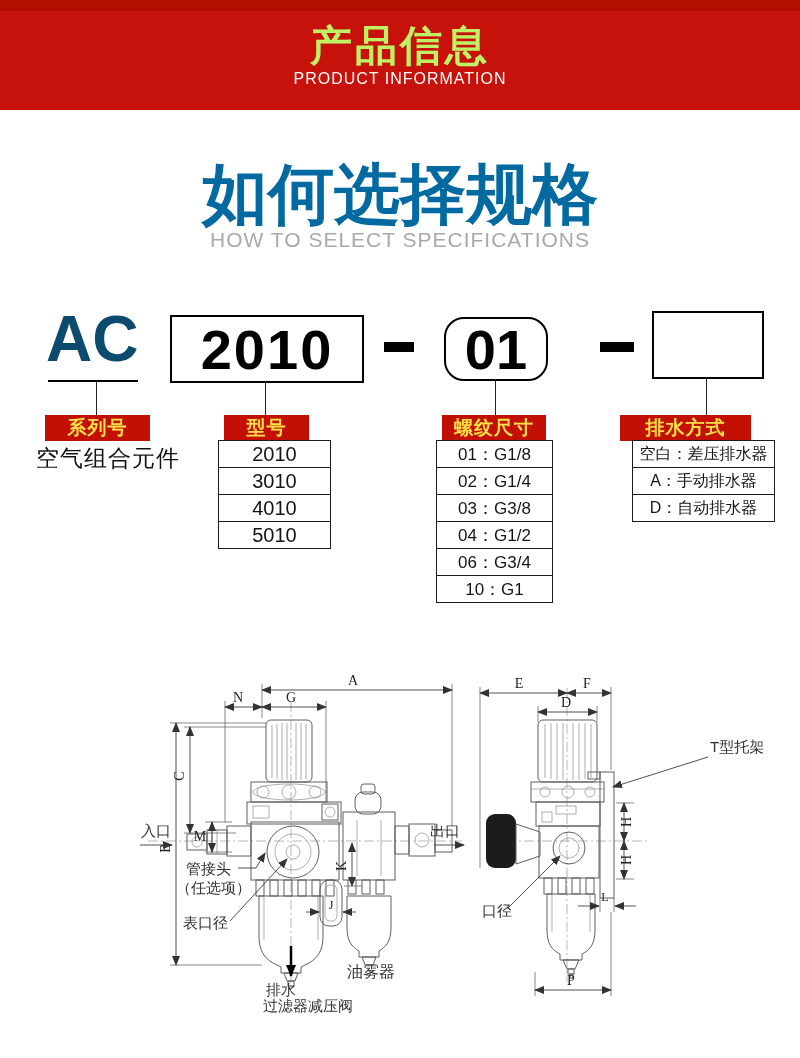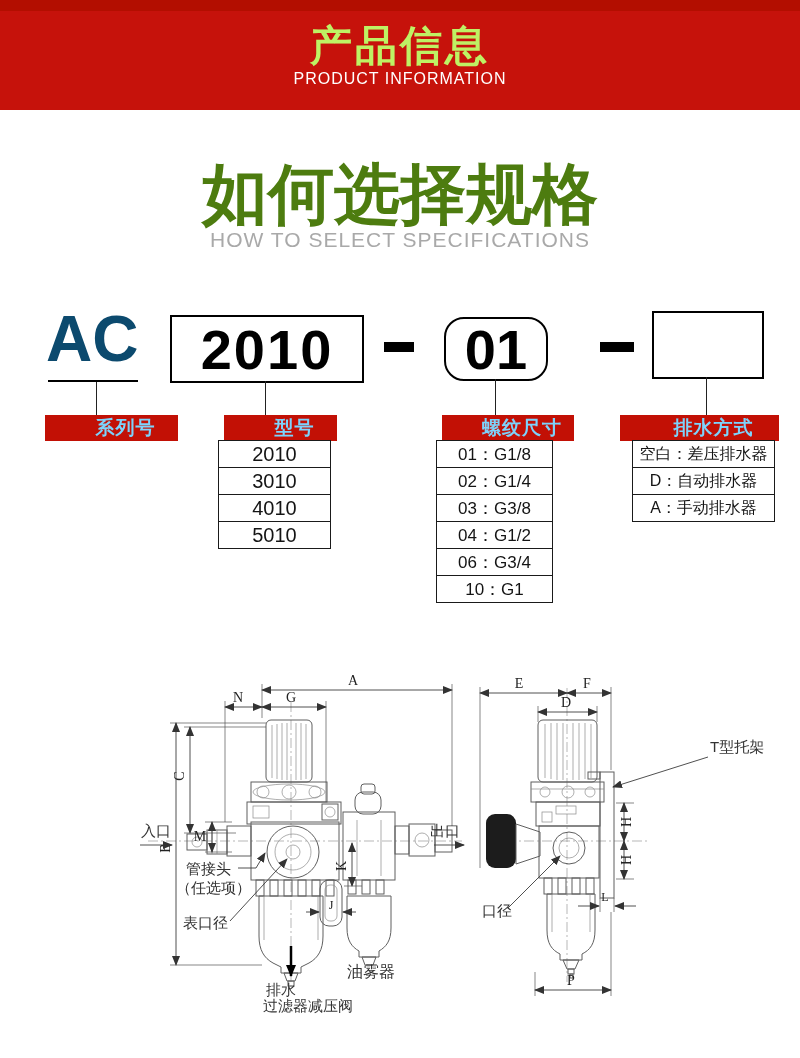--- a/index.html
+++ b/index.html
@@ -7,42 +7,42 @@
         font-family:"Liberation Sans",sans-serif;}
   
   .banner{position:absolute;left:0;top:0;width:800px;height:110px;background:#c6120b;}
   .banner-topstrip{position:absolute;left:0;top:0;width:800px;height:11px;background:#b30e00;}
   .banner-title{position:absolute;left:0;top:18px;width:800px;text-align:center;
                 color:#bef264;font-size:42px;font-weight:bold;letter-spacing:3px;}
   .banner-sub{position:absolute;left:0;top:70px;width:800px;text-align:center;
               color:#fff;font-size:16px;letter-spacing:1px;}
   
   .heading-title{position:absolute;left:0;top:150px;width:800px;text-align:center;
-                 color:#4d7c0f;font-size:66px;font-weight:900;letter-spacing:0px;}
+                 color:#0369a1;font-size:66px;font-weight:900;letter-spacing:0px;}
   .heading-sub{position:absolute;left:0;top:228px;width:800px;text-align:center;
                color:#a9a9a9;font-size:21px;letter-spacing:1px;}
   
   .code-series{position:absolute;left:46px;top:302px;font-size:64px;font-weight:800;color:#0c4a6e;}
   .code-underline{position:absolute;left:48px;top:380px;width:90px;height:2px;background:#000;}
   .code-box{position:absolute;border:2px solid #000;display:flex;align-items:center;
             justify-content:center;font-weight:800;color:#000;background:#fff;}
   .box-model{left:170px;top:315px;width:190px;height:64px;font-size:56px;letter-spacing:2px;}
   .box-thread{left:444px;top:317px;width:100px;height:60px;font-size:56px;border-radius:20px;}
   .box-drain{left:652px;top:311px;width:108px;height:64px;}
   .code-dash{position:absolute;height:10px;background:#000;}
   .dash1{left:384px;top:342px;width:30px;}
   .dash2{left:600px;top:342px;width:34px;}
   .leader{position:absolute;width:1px;background:#222;}
   .ld1{left:96px;top:382px;height:33px;}
   .ld2{left:265px;top:381px;height:34px;}
   .ld3{left:495px;top:379px;height:36px;}
   .ld4{left:706px;top:377px;height:38px;}
   
-  .red-label{position:absolute;height:26px;background:#c21005;color:#7dd3fc;font-size:19px;
-             font-weight:bold;display:flex;align-items:center;justify-content:center;letter-spacing:1px;padding-left:28px;}
+  .red-label{position:absolute;height:26px;background:#c21005;color:#fde047;font-size:19px;
+             font-weight:bold;display:flex;align-items:center;justify-content:center;letter-spacing:1px;}
   .lab1{left:45px;top:415px;width:105px;}
   .lab2{left:224px;top:415px;width:85px;}
   .lab3{left:442px;top:415px;width:104px;}
   .lab4{left:620px;top:415px;width:131px;}
   .series-note{position:absolute;left:36px;top:443px;font-size:23px;color:#111;letter-spacing:1px;}
   .spec-table{position:absolute;}
   .spec-cell{border:1px solid #1a1a1a;margin-top:-1px;height:26px;background:#fff;
              display:flex;align-items:center;justify-content:center;color:#141414;}
   .tbl-model{left:218px;top:441px;width:113px;font-size:20px;}
   .tbl-thread{left:436px;top:441px;width:117px;font-size:17px;}
@@ -77,20 +77,21 @@
   <div class="code-dash dash1"></div>
   <div class="code-box box-thread">01</div>
   <div class="code-dash dash2"></div>
   <div class="code-box box-drain"></div>
   <div class="leader ld1"></div>
   <div class="leader ld2"></div>
   <div class="leader ld3"></div>
   <div class="leader ld4"></div>
 
   <div class="red-label lab1">系列号</div>
+  <div class="series-note">空气组合元件</div>
 
   <div class="red-label lab2">型号</div>
   <div class="spec-table tbl-model">
     <div class="spec-cell">2010</div>
     <div class="spec-cell">3010</div>
     <div class="spec-cell">4010</div>
     <div class="spec-cell">5010</div>
   </div>
 
   <div class="red-label lab3">螺纹尺寸</div>
@@ -99,22 +100,22 @@
     <div class="spec-cell">02：G1/4</div>
     <div class="spec-cell">03：G3/8</div>
     <div class="spec-cell">04：G1/2</div>
     <div class="spec-cell">06：G3/4</div>
     <div class="spec-cell">10：G1</div>
   </div>
 
   <div class="red-label lab4">排水方式</div>
   <div class="spec-table tbl-drain">
     <div class="spec-cell">空白：差压排水器</div>
+    <div class="spec-cell">A：手动排水器</div>
     <div class="spec-cell">D：自动排水器</div>
-    <div class="spec-cell">A：手动排水器</div>
   </div>
 
   <svg class="drawing" width="800" height="370" viewBox="0 660 800 370" xmlns="http://www.w3.org/2000/svg">
     <defs>
       <marker id="ma" markerWidth="10" markerHeight="8" refX="9" refY="4" orient="auto" markerUnits="userSpaceOnUse">
         <path d="M0 0L10 4L0 8Z" fill="#333"></path>
       </marker>
       <marker id="mas" markerWidth="10" markerHeight="8" refX="1" refY="4" orient="auto" markerUnits="userSpaceOnUse">
         <path d="M10 0L0 4L10 8Z" fill="#333"></path>
       </marker>

